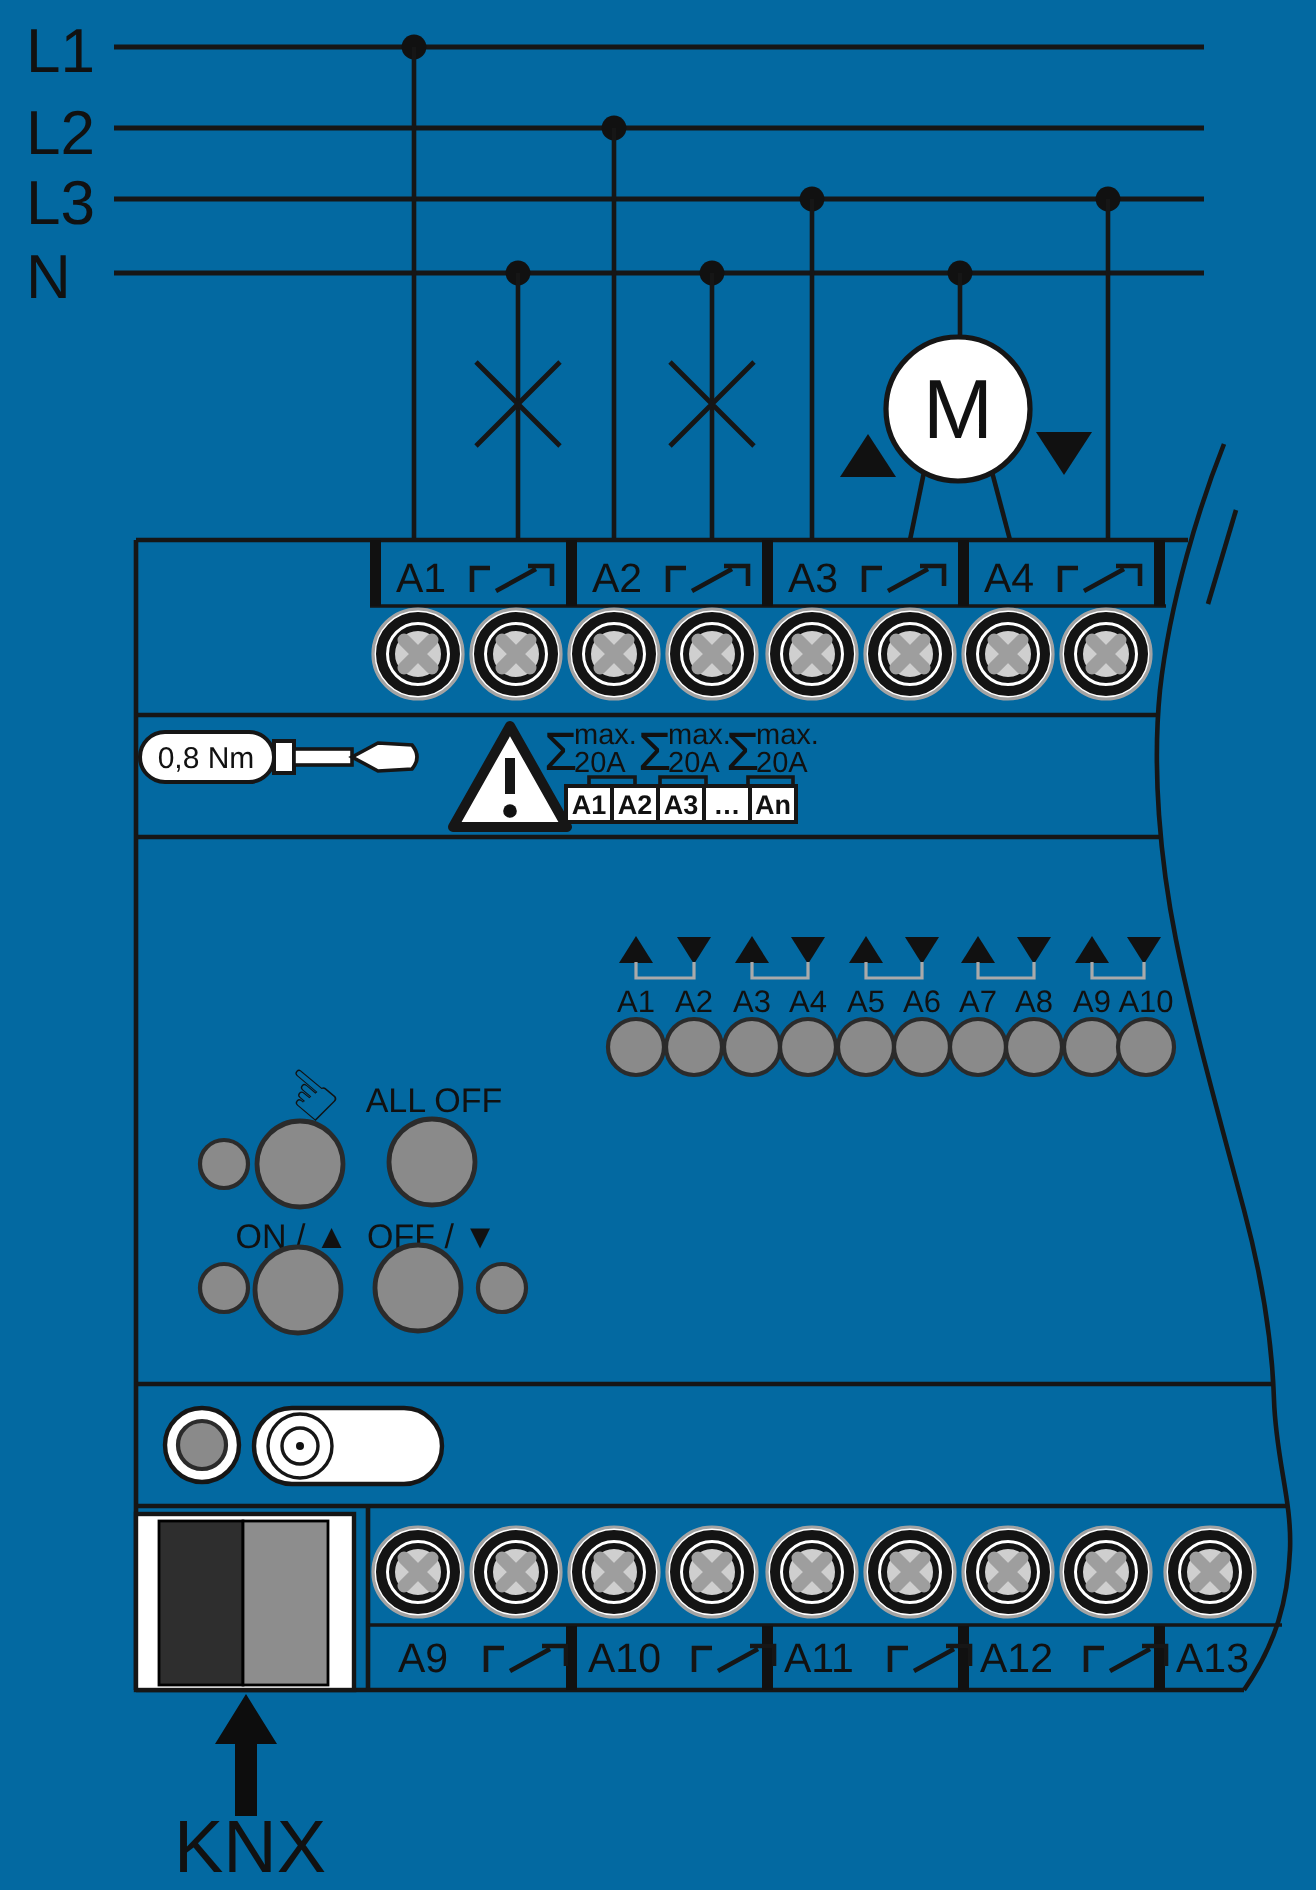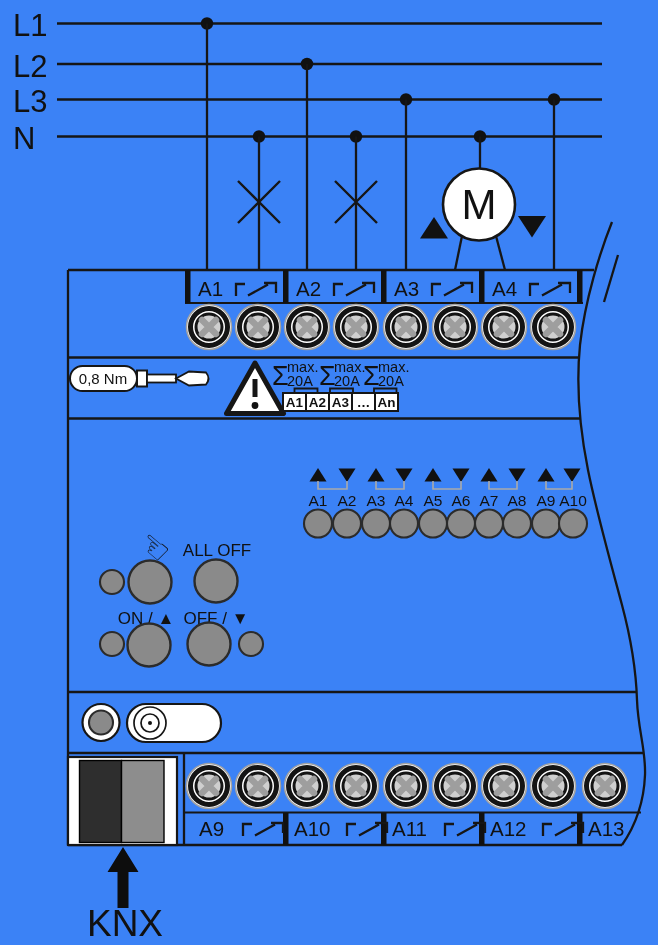--- a/index.html
+++ b/index.html
@@ -1,16 +1,16 @@
 <!DOCTYPE html>
 <html><head>
 <meta charset="utf-8">
 <style>
   html,body{margin:0;padding:0;background:#fff;}
-  .stage{width:658px;height:945px;position:relative;background:#3b82f6;}
+  .stage{width:658px;height:945px;position:relative;background:#0369a1;}
   svg text{font-family:"Liberation Sans","DejaVu Sans",sans-serif;fill:#111;}
   .t-rail{font-size:31px;}
   .t-m{font-size:42px;text-anchor:middle;}
   .t-ch{font-size:20.5px;}
   .t-led{font-size:15.5px;text-anchor:middle;}
   .t-btn{font-size:17px;text-anchor:middle;}
   .t-knx{font-size:37px;text-anchor:middle;}
   .t-sigma{font-size:27px;}
   .t-small{font-size:14.5px;}
   .t-cell{font-size:13.5px;font-weight:bold;text-anchor:middle;}

